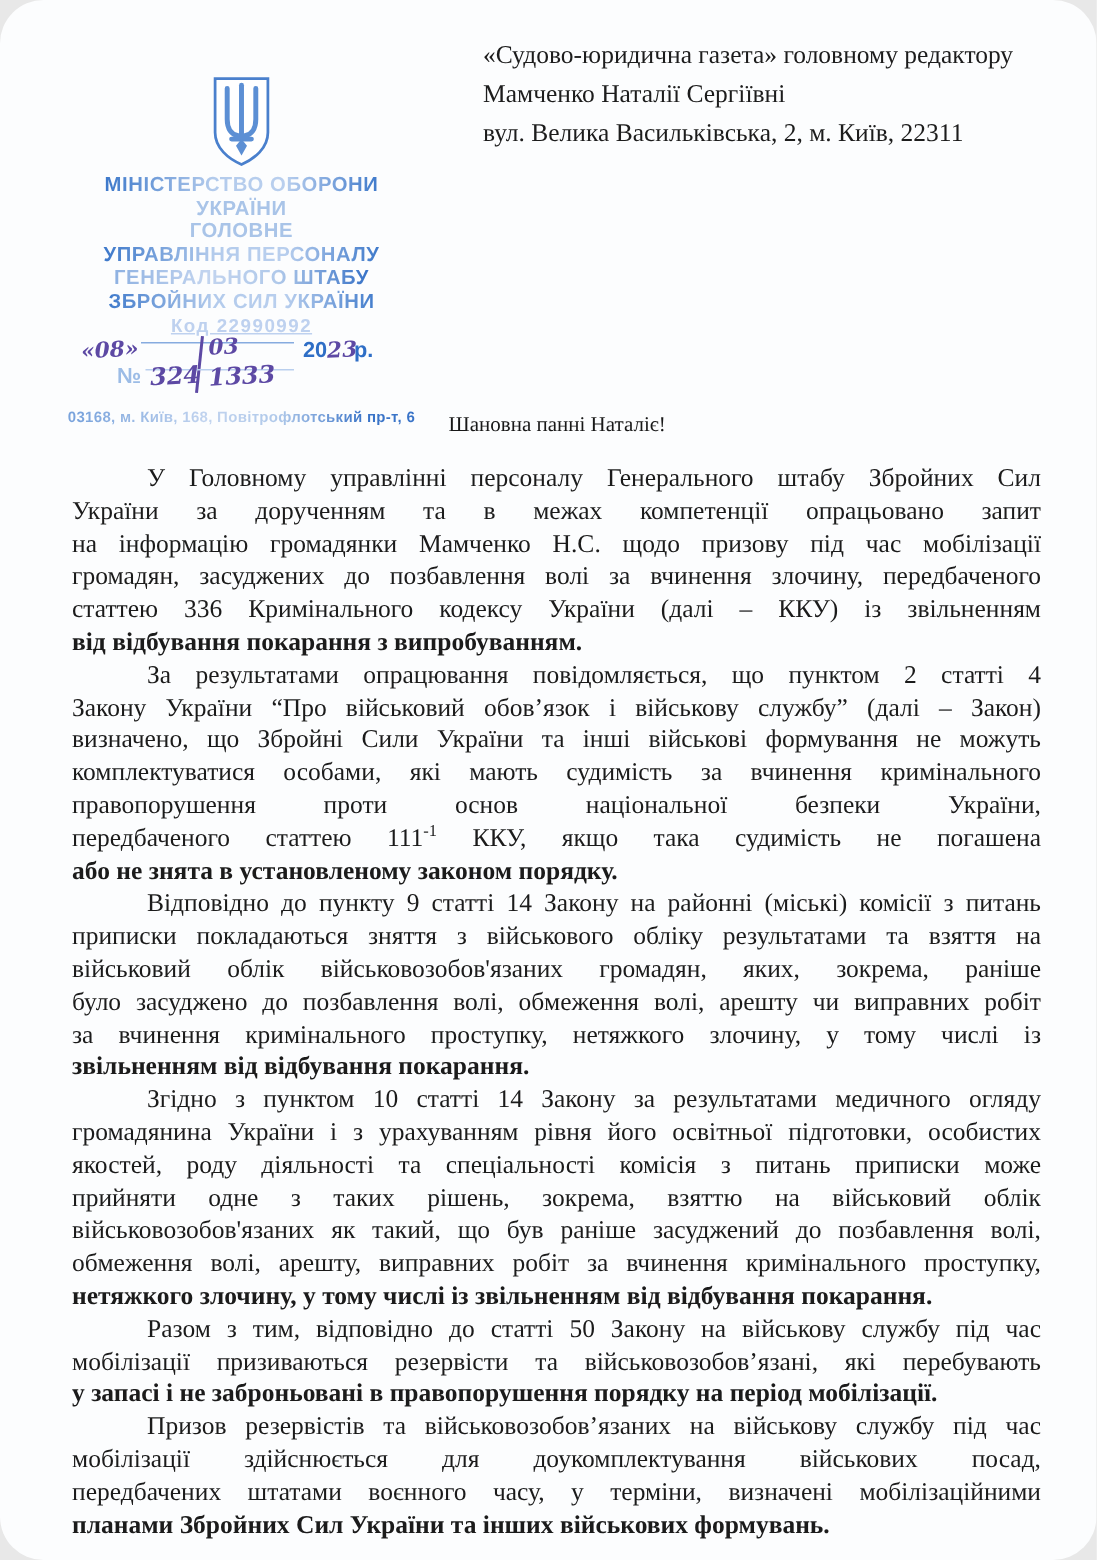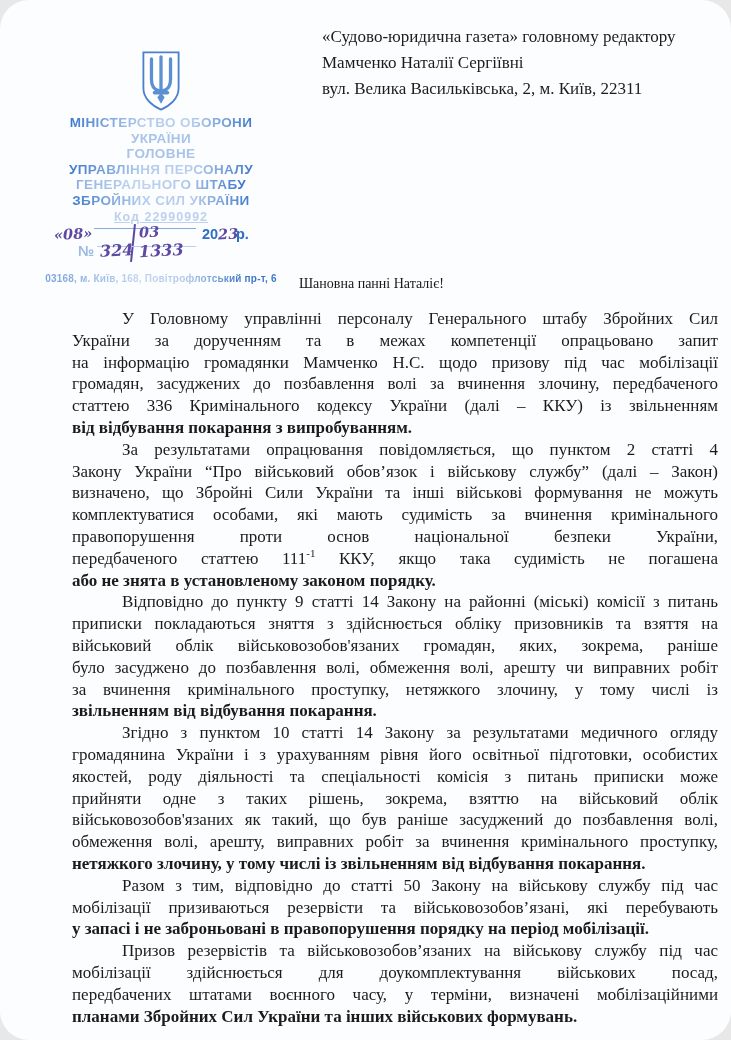--- a/index.html
+++ b/index.html
@@ -29,21 +29,21 @@
   .stamp-meta { position:relative; height:42px; margin-top:3px; font-weight:bold; font-size:14.5px; }
   .stamp-meta .printed { color:#2e6ec6; }
   .hand { font-family:"DejaVu Serif", serif; font-style:italic; color:#5d49a4;
     display:inline-block; transform:rotate(-3deg); font-weight:bold; }
   .m-abs { position:absolute; white-space:nowrap; }
   .blank-line { position:absolute; border-bottom:1.5px solid #86abdf; }
   .tall-slash { position:absolute; width:2px; background:#5d49a4; transform:rotate(6deg); }
   .st-addr { font-size:10px; font-weight:bold; margin-top:4px; letter-spacing:.2px; white-space:nowrap; }
   
   .salutation { position:absolute; left:299px; top:276px; font-size:14px; color:#181818; }
-  .body-text { position:absolute; left:72px; top:308px; width:646px;
+  .body-text { position:absolute; left:48px; top:308px; width:646px;
     font-size:17px; color:#1b1b1b; }
   .para { margin:0; padding:0; }
   .tl { line-height:21.8px; text-align:justify; text-align-last:justify; }
   .tl.first { text-indent:50px; }
   .tl.last { text-align-last:left;font-weight:bold; }
   sup.article { font-size:11px; vertical-align:super; line-height:0; }
 </style>
 </head>
 <body>
 
@@ -112,21 +112,21 @@
       <div class="tl">Закону України “Про військовий обов’язок і військову службу” (далі – Закон)</div>
       <div class="tl">визначено, що Збройні Сили України та інші військові формування не можуть</div>
       <div class="tl">комплектуватися особами, які мають судимість за вчинення кримінального</div>
       <div class="tl">правопорушення проти основ національної безпеки України,</div>
       <div class="tl"><span>передбаченого статтею 111</span><sup class="article">-1</sup><span> ККУ, якщо така судимість не погашена</span></div>
       <div class="tl last">або не знята в установленому законом порядку.</div>
     </div>
 
     <div class="para">
       <div class="tl first">Відповідно до пункту 9 статті 14 Закону на районні (міські) комісії з питань</div>
-      <div class="tl">приписки покладаються зняття з здійснюється обліку призовників та взяття на</div>
+      <div class="tl">приписки покладаються зняття з військового обліку результатами та взяття на</div>
       <div class="tl">військовий облік військовозобов'язаних громадян, яких, зокрема, раніше</div>
       <div class="tl">було засуджено до позбавлення волі, обмеження волі, арешту чи виправних робіт</div>
       <div class="tl">за вчинення кримінального проступку, нетяжкого злочину, у тому числі із</div>
       <div class="tl last">звільненням від відбування покарання.</div>
     </div>
 
     <div class="para">
       <div class="tl first">Згідно з пунктом 10 статті 14 Закону за результатами медичного огляду</div>
       <div class="tl">громадянина України і з урахуванням рівня його освітньої підготовки, особистих</div>
       <div class="tl">якостей, роду діяльності та спеціальності комісія з питань приписки може</div>

